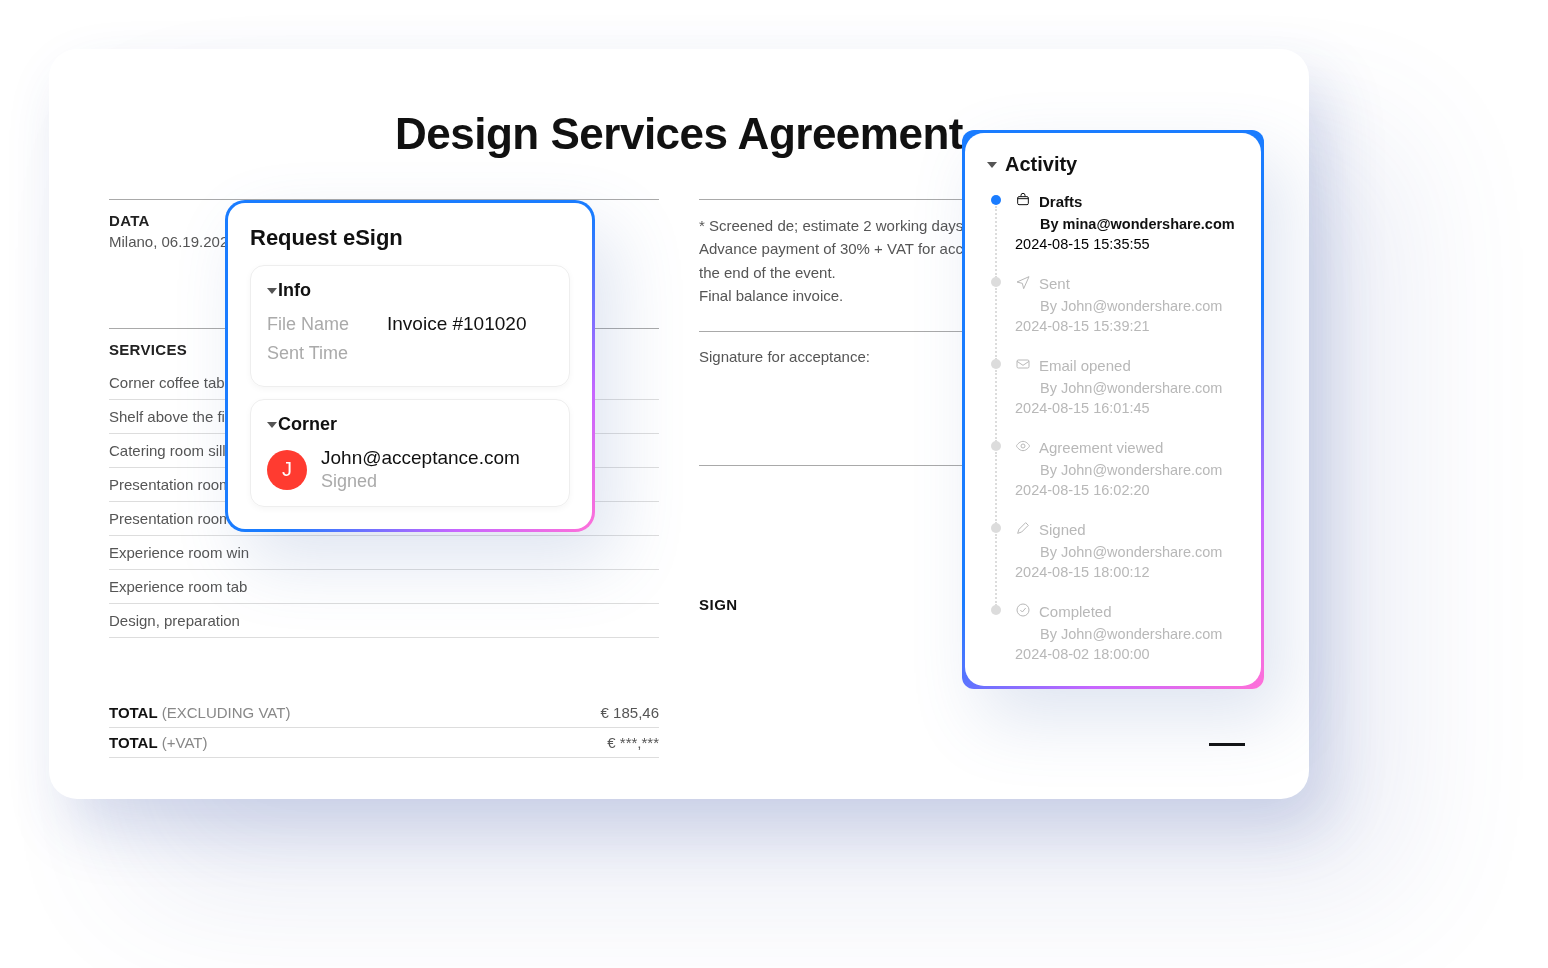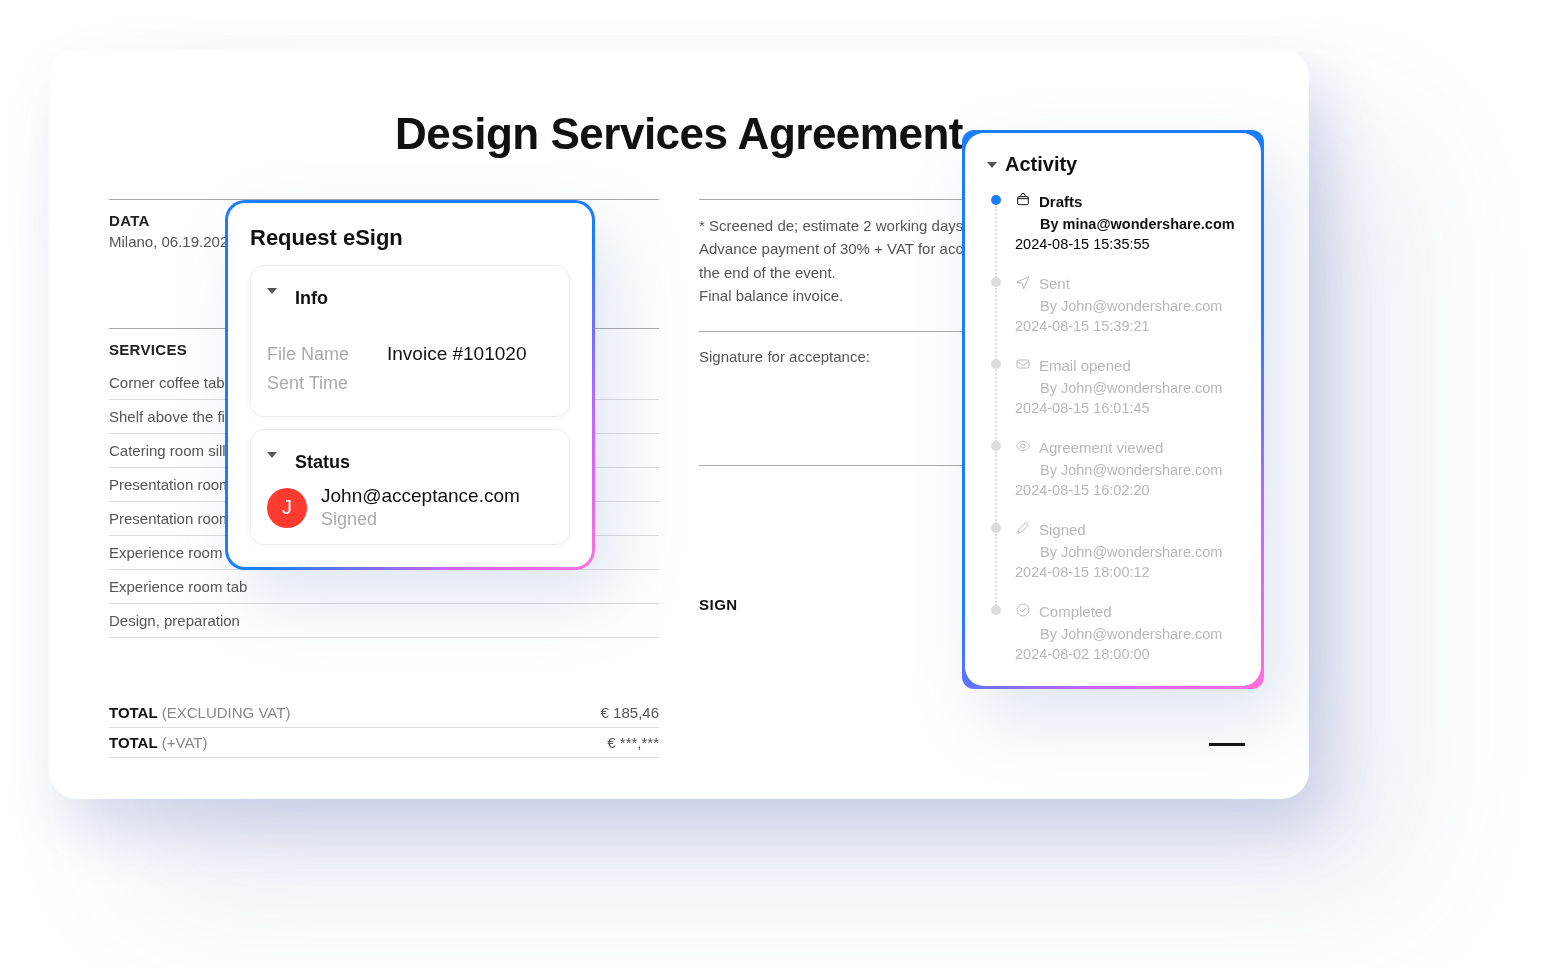--- a/index.html
+++ b/index.html
@@ -127,42 +127,41 @@
   .sub-card {
     border: 1px solid #eee;
     border-radius: 14px;
     padding: 14px 16px;
     margin-bottom: 12px;
     box-shadow: 0 2px 6px rgba(0,0,0,0.04);
   }
   .sub-card:last-child { margin-bottom: 0; }
   .sub-head {
     display: flex;
-    align-items: flex-start;
-    gap: 18px;
+    align-items: center;
+    gap: 1px;
     font-size: 18px;
     font-weight: 700;
     color: #111;
     margin-bottom: 12px;
-    margin-top: 8px;
   }
   .tri {
     width: 0; height: 0;
     border-left: 5px solid transparent;
     border-right: 5px solid transparent;
     border-top: 6px solid #555;
   }
   .info-row {
     display: flex;
     gap: 20px;
     align-items: baseline;
     margin: 8px 0;
   }
   .info-key { color: #aaa; font-size: 18px; width: 100px; }
-  .info-val { color: #111; font-size: 19px; font-weight: 500; margin-top: 22px; }
+  .info-val { color: #111; font-size: 19px; font-weight: 500; }
   .status-row { display: flex; align-items: center; gap: 14px; margin-top: 10px; }
   .avatar {
     width: 40px; height: 40px;
     border-radius: 50%;
     background: #ff3b30;
     color: #fff;
     font-size: 20px;
     font-weight: 500;
     display: flex;
     align-items: center;
@@ -308,21 +307,21 @@
         <span class="info-val">Invoice #101020</span>
       </div>
       <div class="info-row">
         <span class="info-key">Sent Time</span>
       </div>
     </div>
 
     <div class="sub-card">
       <div class="sub-head">
         <span class="tri"></span>
-        <span>Status</span>
+        <span>Corner</span>
       </div>
       <div class="status-row">
         <div class="avatar">J</div>
         <div class="status-text">
           <div class="email">John@acceptance.com</div>
           <div class="state">Signed</div>
         </div>
       </div>
     </div>
   </div>

